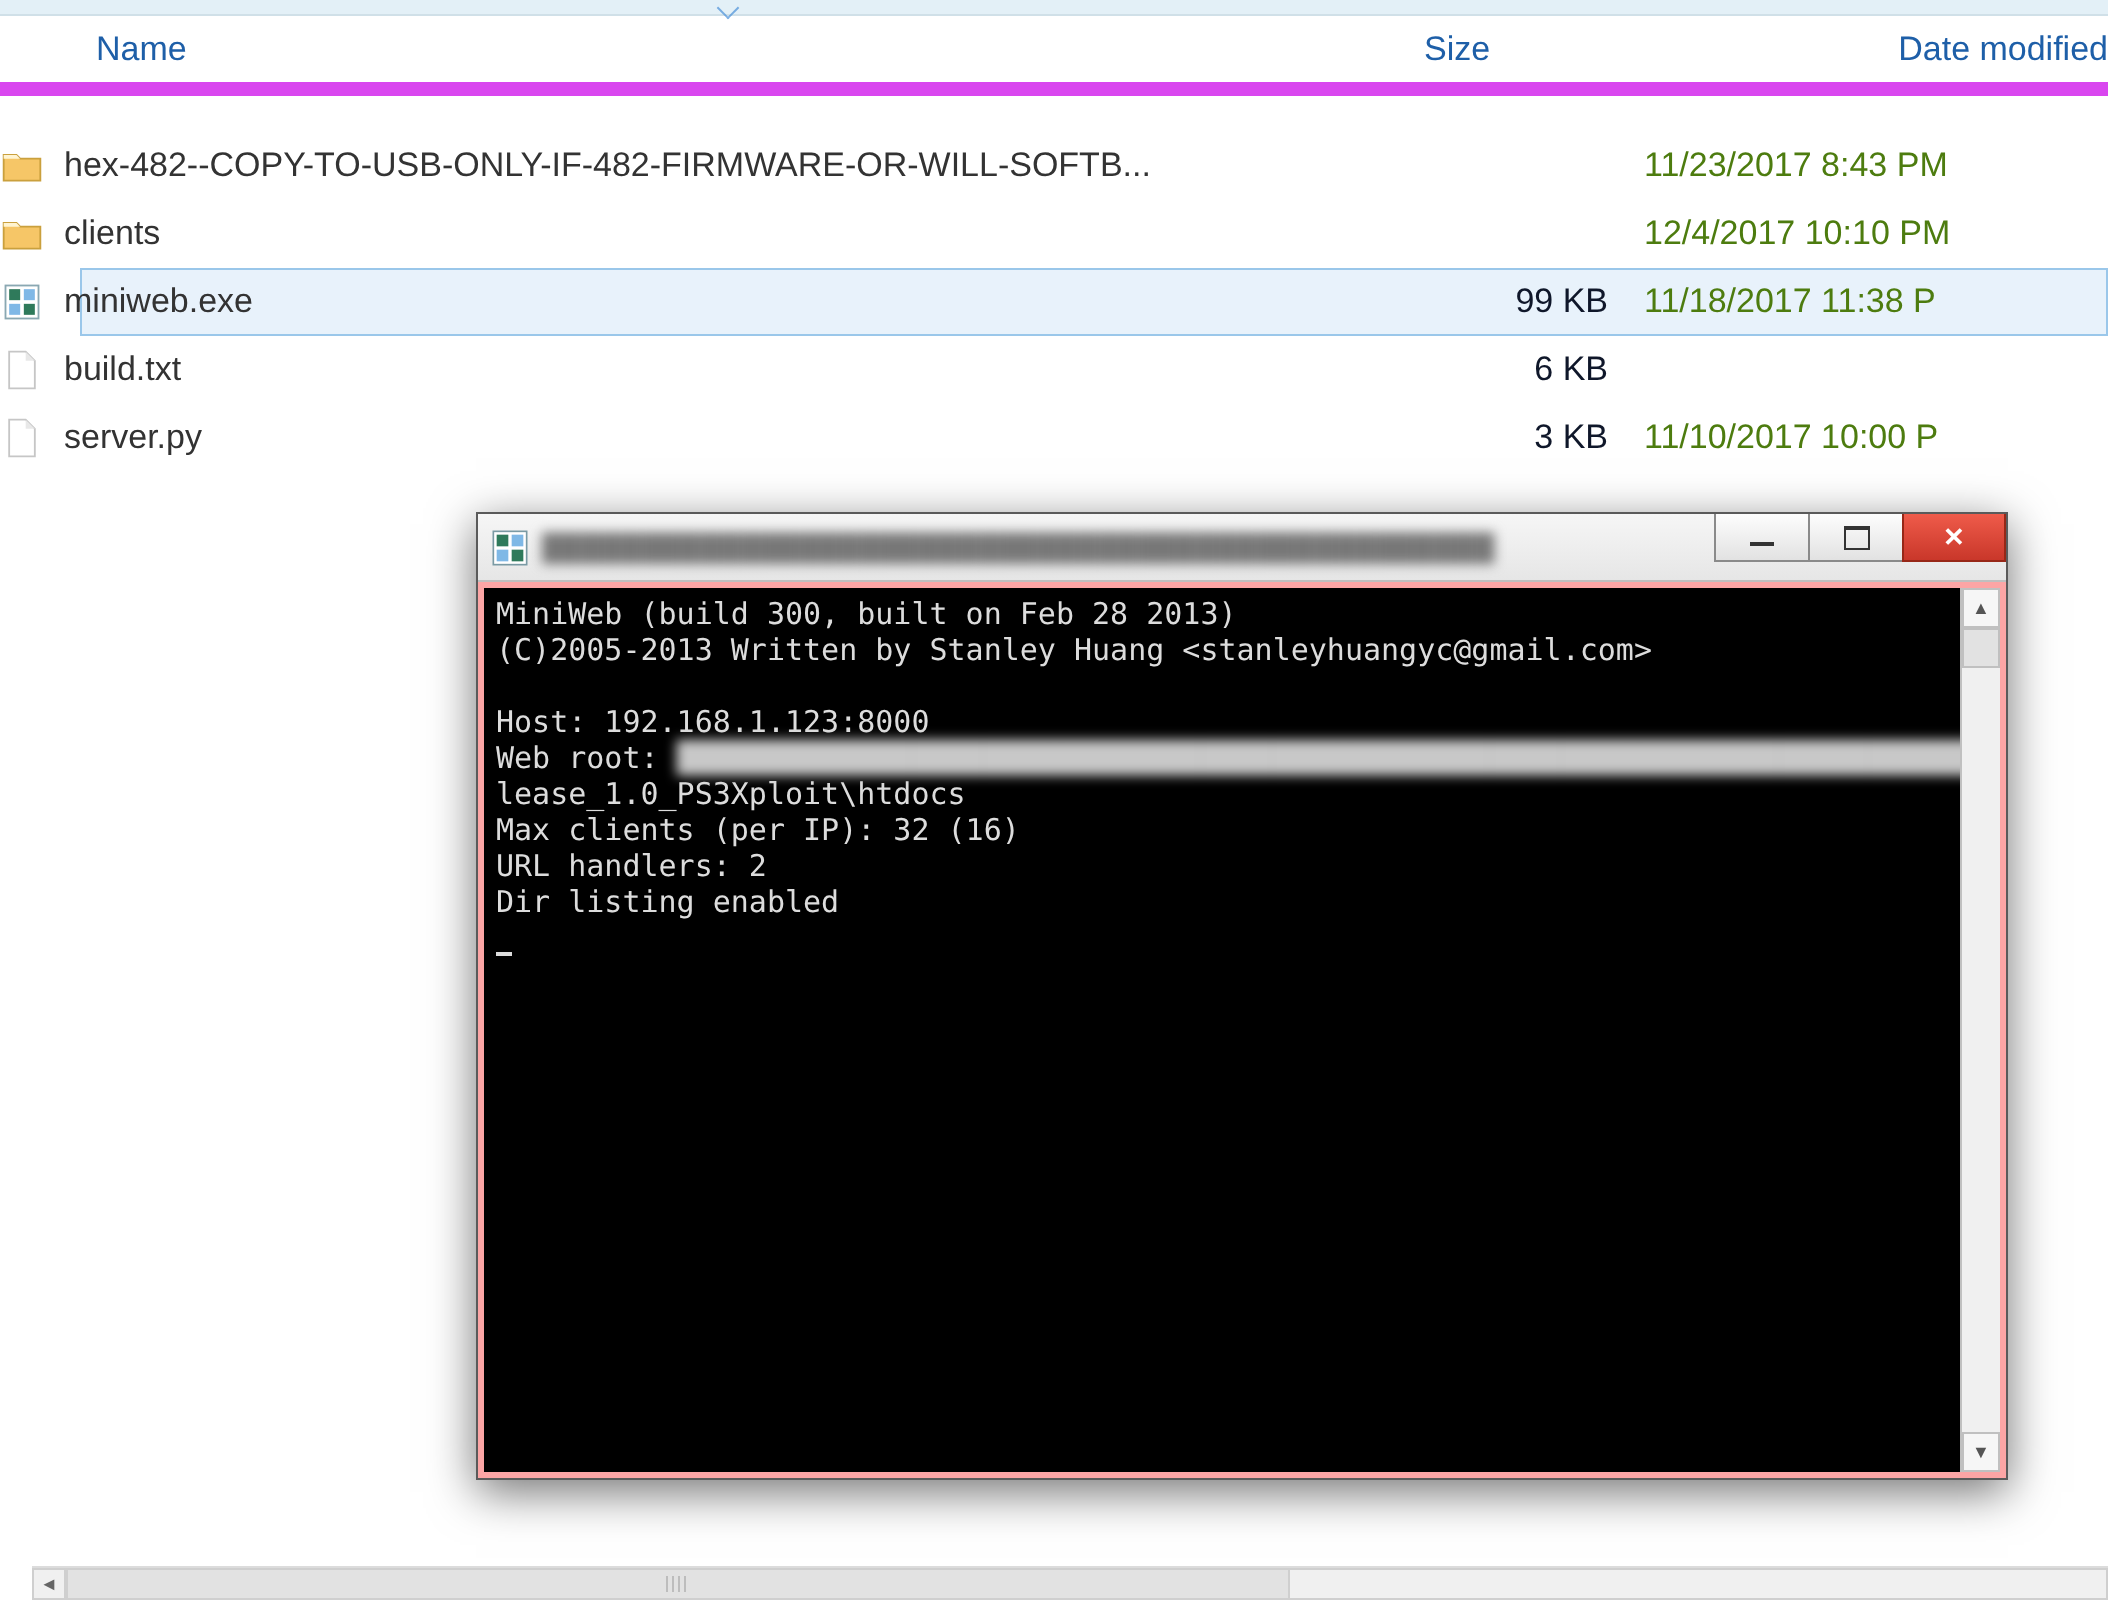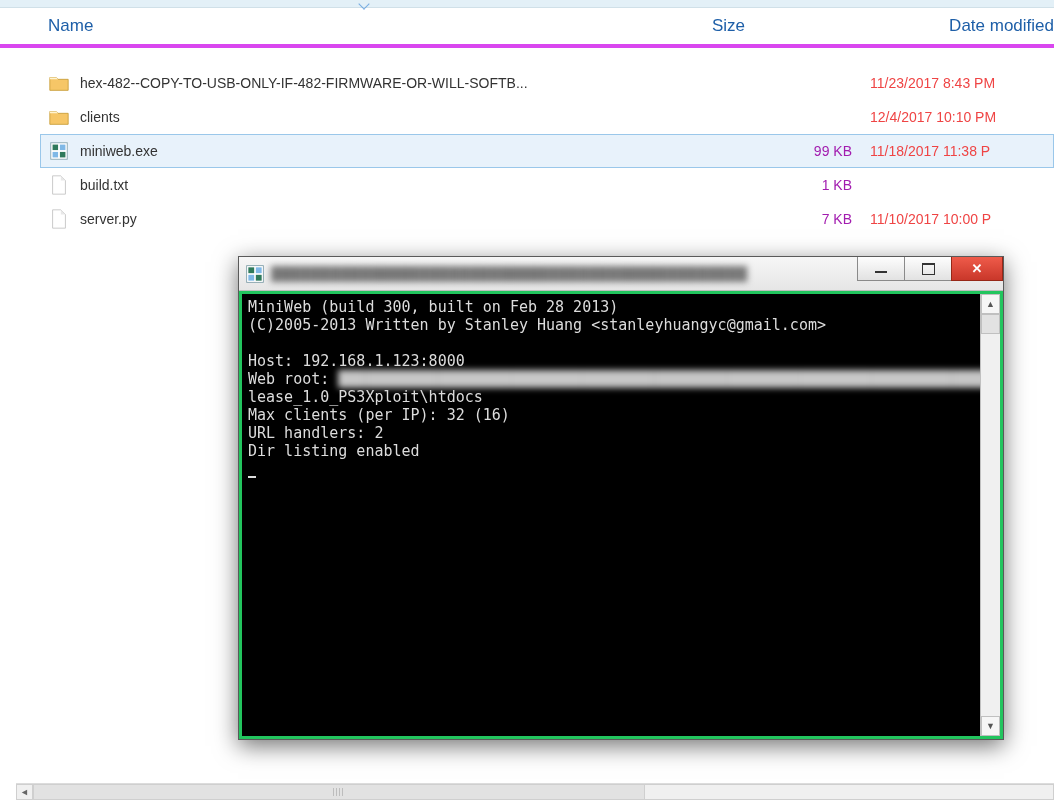--- a/index.html
+++ b/index.html
@@ -28,45 +28,44 @@
     border-bottom: 1px solid #4a90d9;
     transform: rotate(-45deg);
     opacity: 0.7;
   }
 
   
   .columns-header {
     display: flex;
     height: 40px;
     align-items: center;
-    border-bottom: 4px solid #d946ef;
+    border-bottom: 7px solid #d946ef;
     font-size: 17px;
     color: #1e5fa8;
     padding-left: 48px;
   }
   .col-name   { flex: 0 0 664px; }
   .col-size   { flex: 0 0 158px; }
   .col-date   { flex: 1; text-align: right; }
 
   
   .file-list {
     padding-top: 18px;
   }
   .file-row {
     display: flex;
     align-items: center;
     height: 34px;
-    font-size: 14px;
+    font-size: 17px;
     color: #333;
-    padding-left: 48px;
     white-space: nowrap;
   }
   .cell-name { flex: 0 0 664px; display:flex; align-items:center; gap:10px; overflow:hidden; }
-  .cell-size { flex: 0 0 158px; text-align: right; padding-right: 18px; color:#a21caf;}
-  .cell-date { flex: 1; color:#ef4444; }
+  .cell-size { flex: 0 0 158px; text-align: right; padding-right: 18px; color:#0f172a;}
+  .cell-date { flex: 1; color:#4d7c0f; }
 
   .row-selected .cell-name .fname {
     
   }
   .row-selected {
     position: relative;
   }
   .row-selected::before{
     content:"";
     position:absolute;
@@ -123,21 +122,21 @@
     background:repeating-linear-gradient(90deg,#bdbdbd 0 1px,transparent 1px 3px);
   }
 
   
   .console-window {
     position: absolute;
     left: 238px;
     top: 256px;
     width: 766px;
     height: 484px;
-    background: #22c55e;
+    background: #fca5a5;
     border: 1px solid #5a5a5a;
     box-shadow: 0 6px 22px rgba(0,0,0,0.55);
     display:flex;
     flex-direction:column;
   }
   .titlebar {
     height: 34px;
     background: linear-gradient(#f6f6f6,#e6e6e6);
     display:flex;
     align-items:center;
@@ -305,34 +304,34 @@
   <div class="file-row">
     <div class="cell-name">
       <span class="icon file-icon">
         <svg viewBox="0 0 24 24">
             <path fill="#ffffff" stroke="#c6c6c6" d="M5 2h9l5 5v15H5z"></path>
             <path fill="#e8e8e8" d="M14 2v5h5z"></path>
           </svg>
       </span>
       <span class="fname">build.txt</span>
     </div>
-    <div class="cell-size">1 KB</div>
+    <div class="cell-size">6 KB</div>
   </div>
 
   <div class="file-row">
     <div class="cell-name">
       <span class="icon file-icon">
         <svg viewBox="0 0 24 24">
             <path fill="#ffffff" stroke="#c6c6c6" d="M5 2h9l5 5v15H5z"></path>
             <path fill="#e8e8e8" d="M14 2v5h5z"></path>
           </svg>
       </span>
       <span class="fname">server.py</span>
     </div>
-    <div class="cell-size">7 KB</div>
+    <div class="cell-size">3 KB</div>
     <div class="cell-date">11/10/2017 10:00 P</div>
   </div>
 
 </div>
 
 <div class="hscroll">
   <div class="arrow">◄</div>
   <div class="track">
     <div class="thumb">
         <div class="grip"></div>

